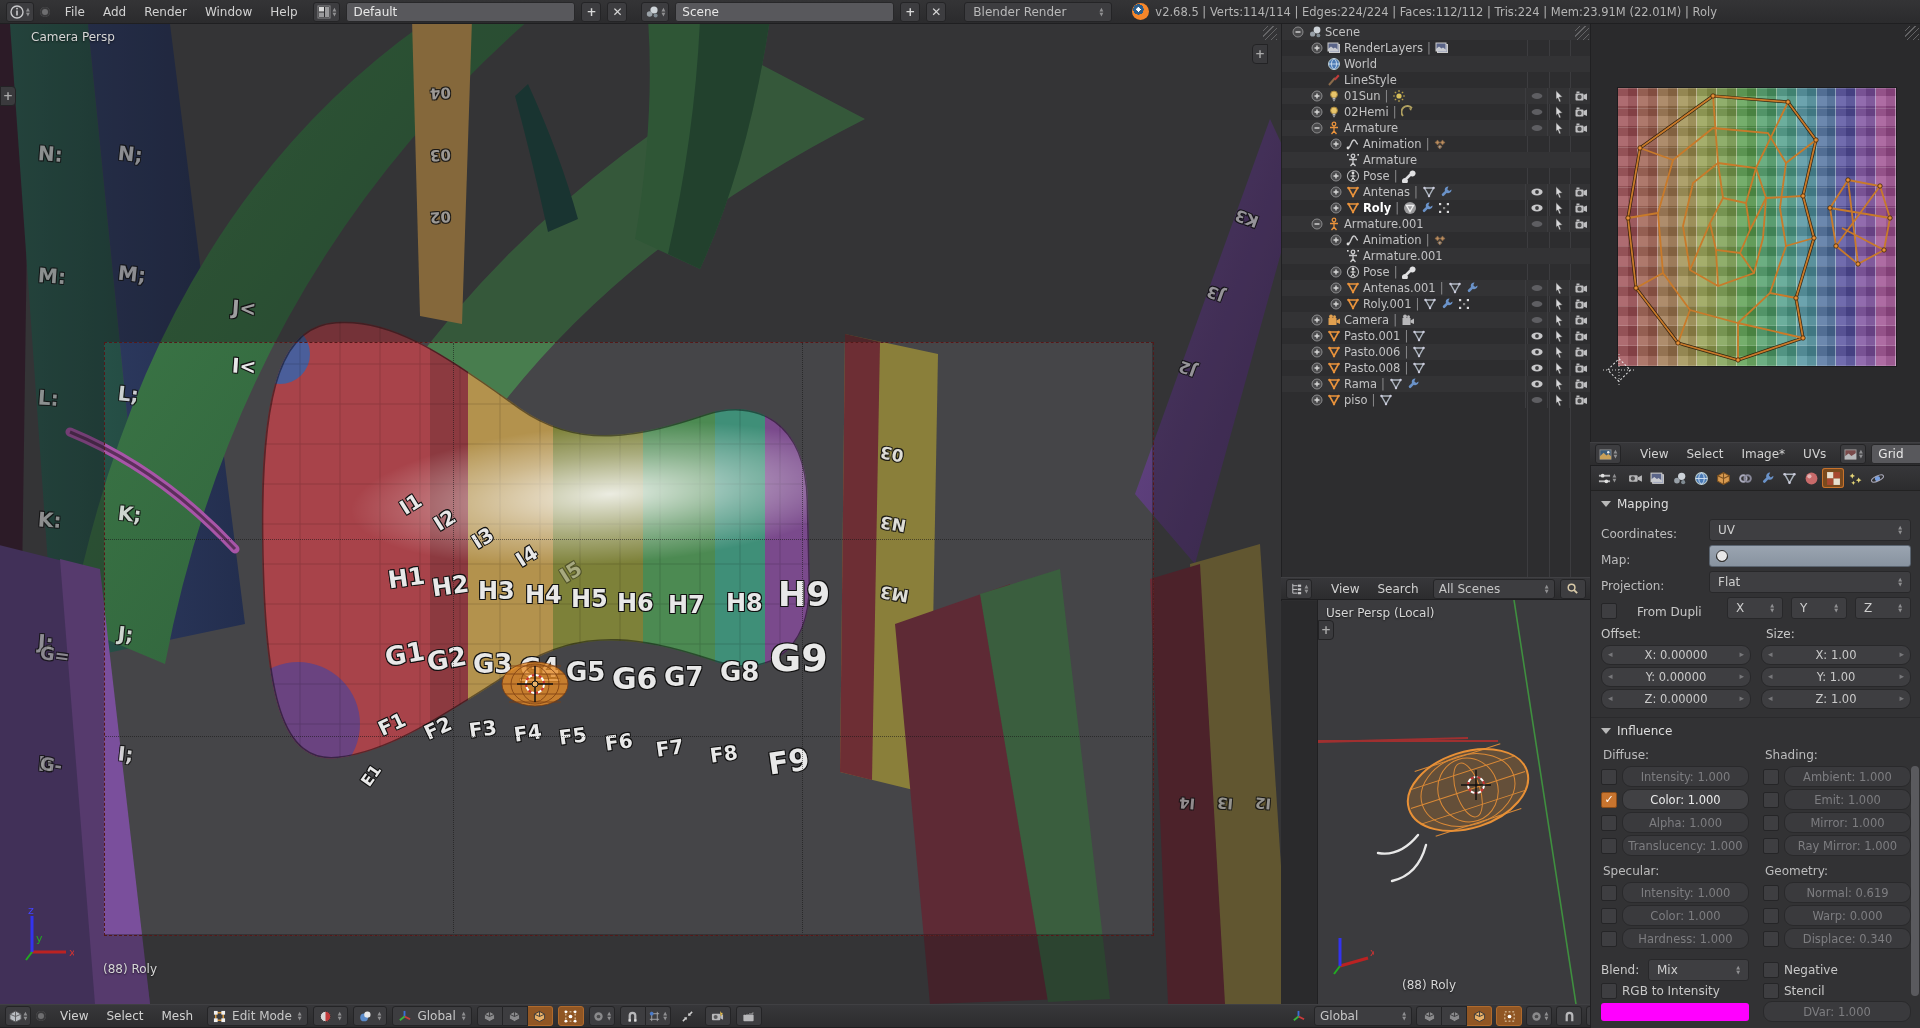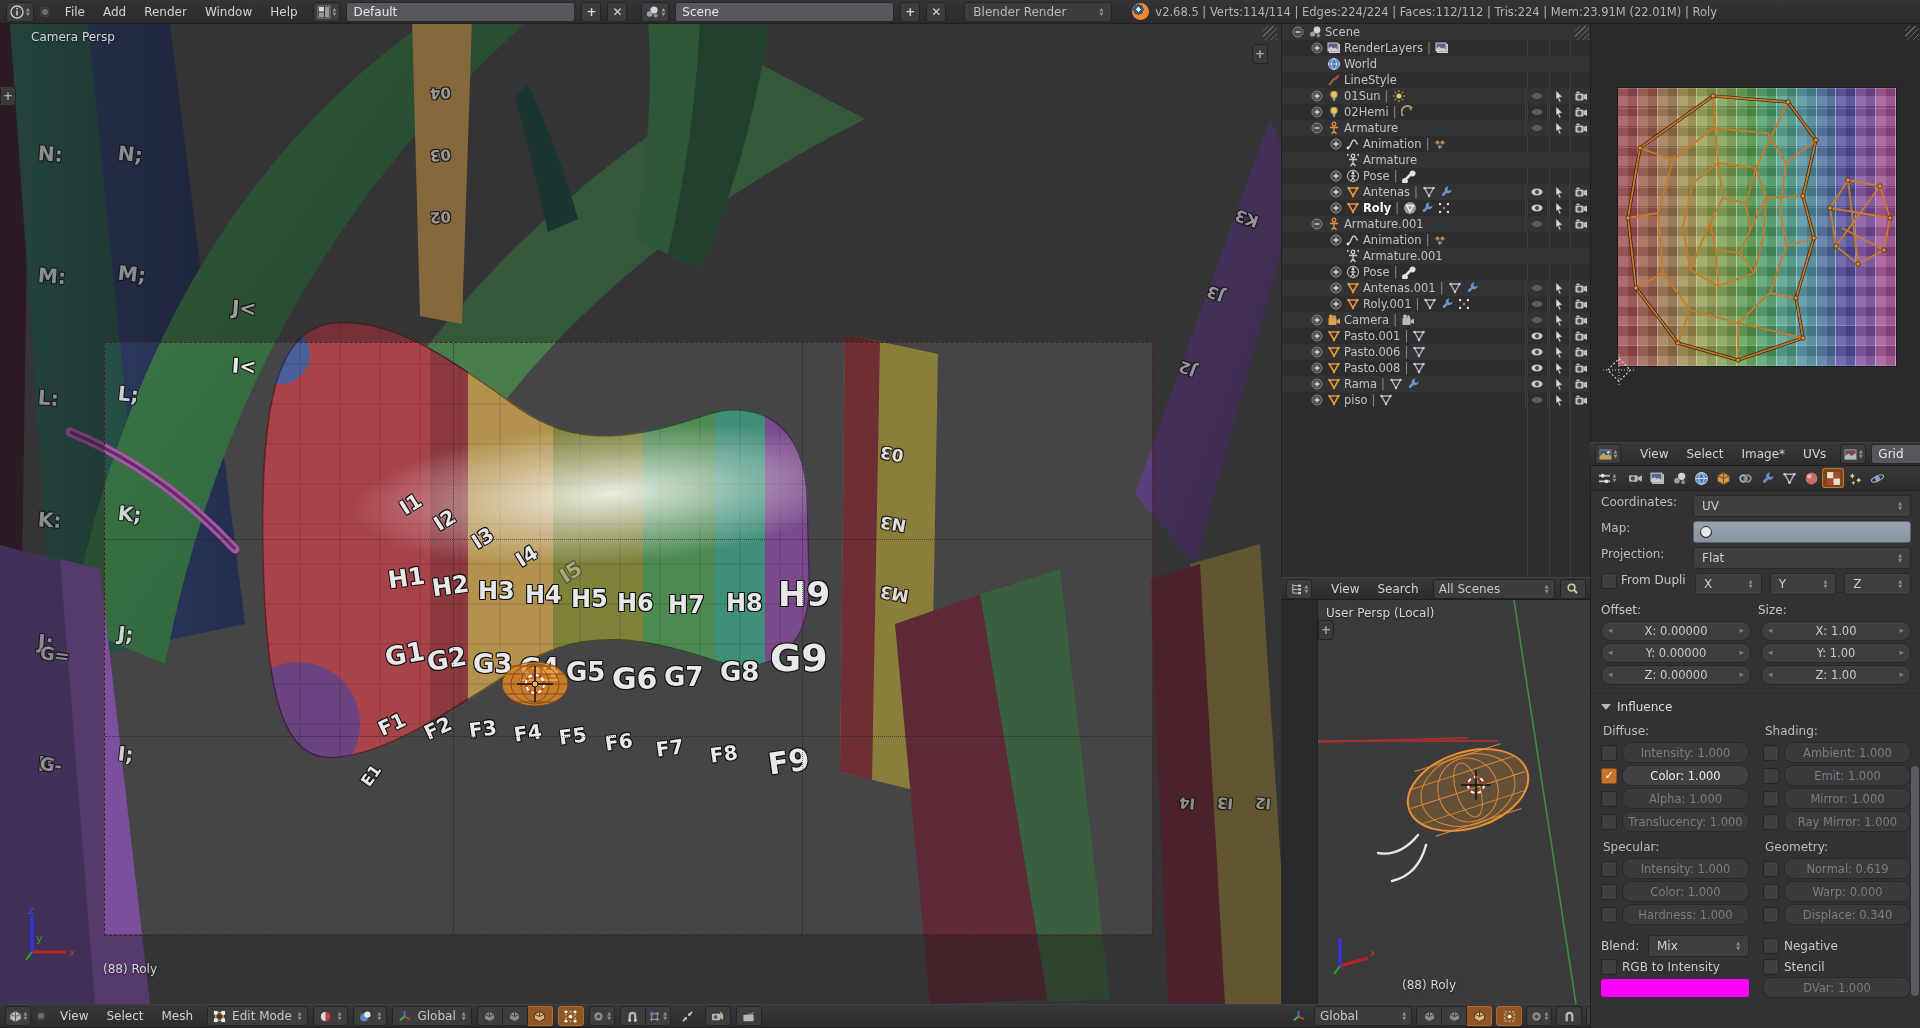--- a/index.html
+++ b/index.html
@@ -73,21 +73,21 @@
     border-right:1px solid rgba(255,255,255,.35);box-sizing:border-box;}
   .uvrows{position:absolute;inset:0;background:repeating-linear-gradient(0deg,rgba(255,255,255,.30) 0 1px,transparent 1px 19.8px);}
   
   #props{left:1590px;top:466px;width:330px;height:562px;background:#323234;border-left:1px solid #202022;overflow:hidden;}
   #props-tabs{height:24px;background:linear-gradient(#37373a,#2c2c2e);border-bottom:1px solid #222;display:flex;
     align-items:center;gap:1px;padding:0 4px;}
   .ptab{width:22px;height:20px;display:flex;align-items:center;justify-content:center;border-radius:3px;}
   .ptab.active{background:#7a4a1e;box-shadow:inset 0 0 0 1px #c8732c;}
   .panelhdr{display:flex;align-items:center;gap:6px;color:#dedede;font-size:12px;padding:6px 10px 4px;}
   .tri{width:0;height:0;border-left:5px solid transparent;border-right:5px solid transparent;border-top:6px solid #b8b8b8;}
-  .prow{display:flex;align-items:flex-start;margin:4px 10px;gap:4px;}
+  .prow{display:flex;align-items:flex-end;margin:4px 10px;gap:20px;}
   .plabel{width:88px;color:#bcbcbd;flex:0 0 auto;}
   .pdrop{flex:1;background:#3e3e41;border:1px solid #28282a;border-radius:3px;height:20px;display:flex;
     align-items:center;padding:0 8px;color:#cecece;justify-content:space-between;}
   .mapfield{flex:1;background:linear-gradient(#9aa4b0,#8893a0);border:1px solid #5a6470;border-radius:3px;height:20px;
     display:flex;align-items:center;gap:6px;padding:0 5px;color:#222;}
   .numfield{background:#3e3e41;border:1px solid #28282a;border-radius:9px;height:18px;display:flex;align-items:center;
     justify-content:center;color:#cacaca;position:relative;font-size:11.5px;}
   .numfield .arr{position:absolute;color:#77777a;font-size:9px;top:3px;}
   .checkbox{width:14px;height:14px;background:#3e3e41;border:1px solid #252527;border-radius:2px;flex:0 0 auto;
     display:flex;align-items:center;justify-content:center;font-size:11px;color:#fff;}
@@ -1652,20 +1652,24 @@
           <div class="ptab">
             <svg width="15" height="15" viewBox="0 0 14 14">
               <circle cx="7" cy="7" r="2.4" fill="#78a0e0"></circle>
               <ellipse cx="7" cy="7" rx="6" ry="2.4" fill="none" stroke="#aab" transform="rotate(-25 7 7)"></ellipse>
             </svg>
           </div>
         </span>
   </div>
   <div id="props-body" style="position:relative">
 
+    <div class="panelhdr">
+      <span class="tri"></span>
+      <span>Mapping</span>
+    </div>
     <div class="prow">
       <span class="plabel">Coordinates:</span>
       <div class="pdrop">
         <span>UV</span>
         <span class="steppers">▲<br>▼</span>
       </div>
     </div>
     <div class="prow">
       <span class="plabel">Map:</span>
       <div class="mapfield">

